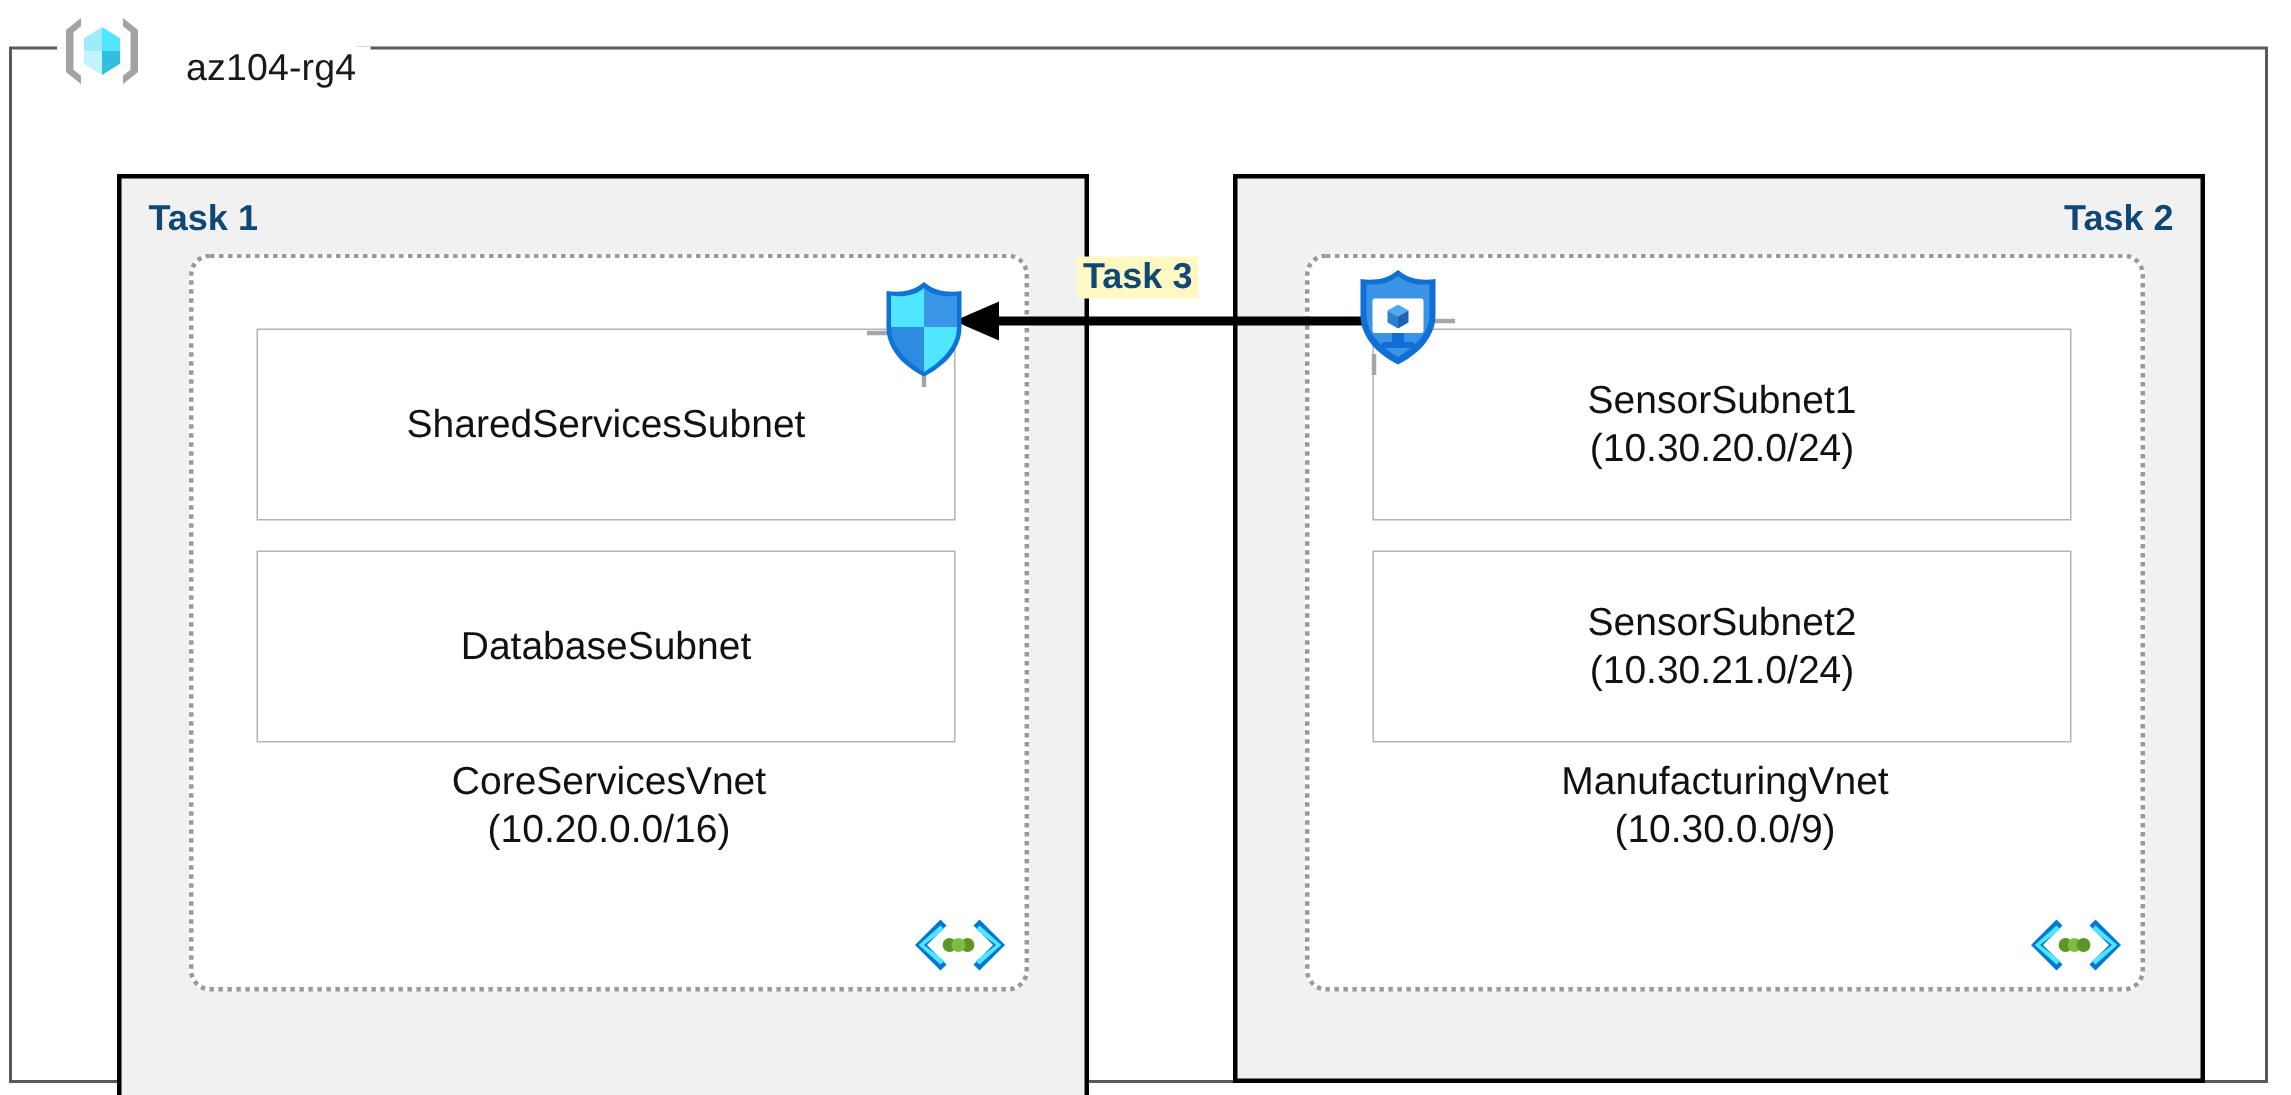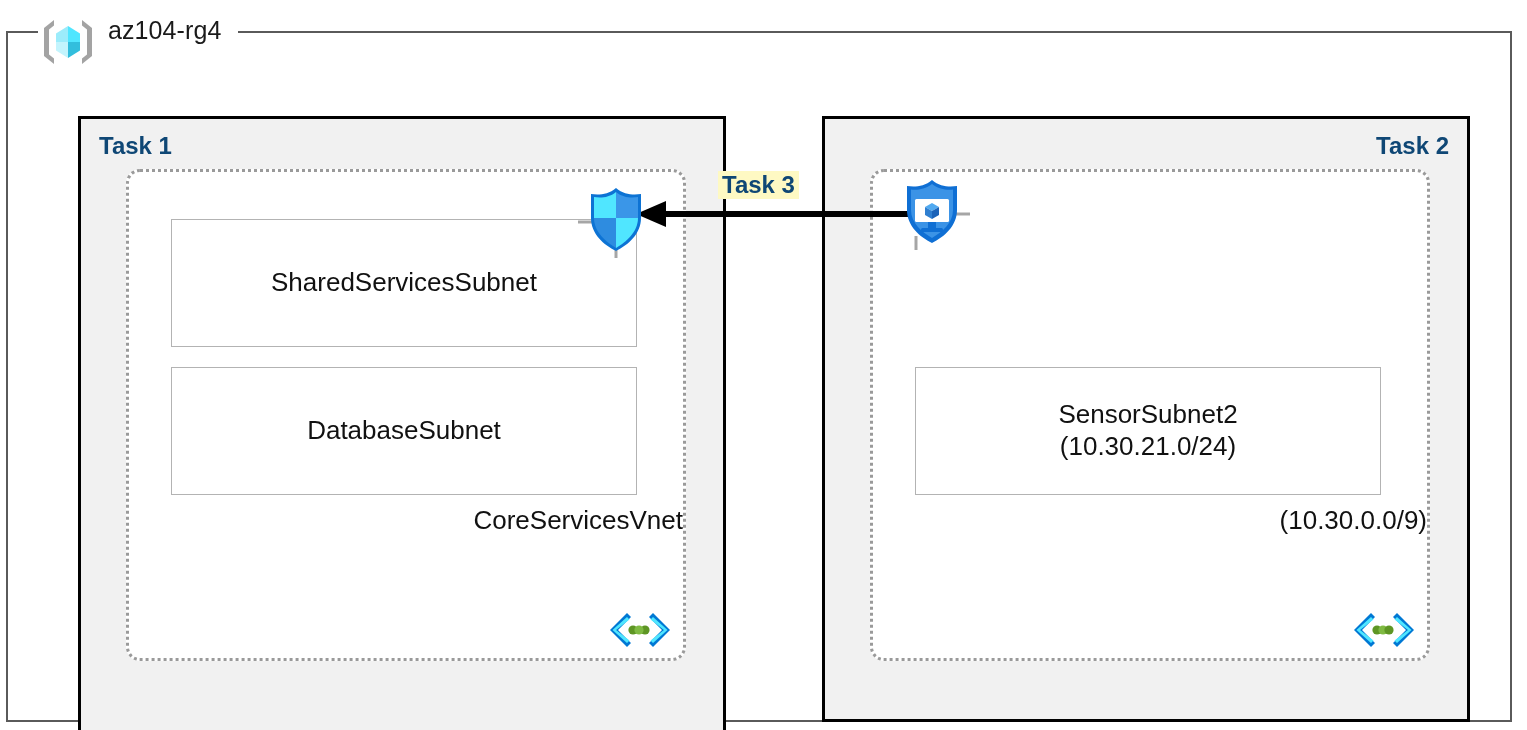--- a/index.html
+++ b/index.html
@@ -32,25 +32,25 @@
     position: absolute;
     left: 38px;
     top: 20px;
     width: 200px;
     height: 14px;
     background: #ffffff;
   }
   .rg-header {
     position: absolute;
     left: 40px;
-    top: 16px;
+    top: 4px;
     height: 56px;
     display: flex;
-    align-items: flex-start;
-    gap: 10px;
+    align-items: flex-end;
+    gap: 26px;
     background: transparent;
   }
   .rg-icon {
     width: 56px;
     height: 52px;
     display: block;
   }
   .rg-title {
     font-size: 25px;
     color: #1a1a1a;
@@ -117,21 +117,21 @@
     white-space: nowrap;
   }
 
   .vnet-footer {
     position: absolute;
     left: 0;
     right: 0;
     top: 333px;
     display: flex;
     flex-direction: column;
-    align-items: flex-end;
+    align-items: center;
   }
 
   
   .vnet-icon {
     position: absolute;
     right: 8px;
     bottom: 4px;
     width: 70px;
     height: 46px;
   }
@@ -212,20 +212,21 @@
       <div class="subnet-box row1">
         <div class="subnet-name">SharedServicesSubnet</div>
       </div>
 
       <div class="subnet-box row2">
         <div class="subnet-name">DatabaseSubnet</div>
       </div>
 
       <div class="vnet-footer">
         <div class="vnet-name">CoreServicesVnet</div>
+        <div class="vnet-cidr">(10.20.0.0/16)</div>
       </div>
 
       <span class="vnet-icon">
         <svg viewBox="0 0 70 46" width="70" height="46">
           <path d="M22 5 L26 9 L13 22 L26 35 L22 39 L5 22 Z" fill="#0078d4"></path>
           <path d="M22 9 L24.5 11.5 L11 22 L24.5 32.5 L22 35 L7.5 22 Z" fill="#50e6ff"></path>
           <path d="M48 5 L44 9 L57 22 L44 35 L48 39 L65 22 Z" fill="#0078d4"></path>
           <path d="M48 9 L45.5 11.5 L59 22 L45.5 32.5 L48 35 L62.5 22 Z" fill="#50e6ff"></path>
           <circle cx="28" cy="22" r="4.6" fill="#5e9624"></circle>
           <circle cx="40" cy="22" r="4.6" fill="#5e9624"></circle>
@@ -234,27 +235,32 @@
         </svg>
       </span>
     </div>
   </div>
 
   <div class="task-box" id="task-box-2">
     <div class="task-label right">Task 2</div>
 
     <div class="vnet-box" id="vnet-box-2">
 
+      <div class="subnet-box row1">
+        <div class="subnet-name">SensorSubnet1</div>
+        <div class="subnet-cidr">(10.30.20.0/24)</div>
+      </div>
 
       <div class="subnet-box row2">
         <div class="subnet-name">SensorSubnet2</div>
         <div class="subnet-cidr">(10.30.21.0/24)</div>
       </div>
 
       <div class="vnet-footer">
+        <div class="vnet-name">ManufacturingVnet</div>
         <div class="vnet-cidr">(10.30.0.0/9)</div>
       </div>
 
       <span class="vnet-icon">
         <svg viewBox="0 0 70 46" width="70" height="46">
           <path d="M22 5 L26 9 L13 22 L26 35 L22 39 L5 22 Z" fill="#0078d4"></path>
           <path d="M22 9 L24.5 11.5 L11 22 L24.5 32.5 L22 35 L7.5 22 Z" fill="#50e6ff"></path>
           <path d="M48 5 L44 9 L57 22 L44 35 L48 39 L65 22 Z" fill="#0078d4"></path>
           <path d="M48 9 L45.5 11.5 L59 22 L45.5 32.5 L48 35 L62.5 22 Z" fill="#50e6ff"></path>
           <circle cx="28" cy="22" r="4.6" fill="#5e9624"></circle>

